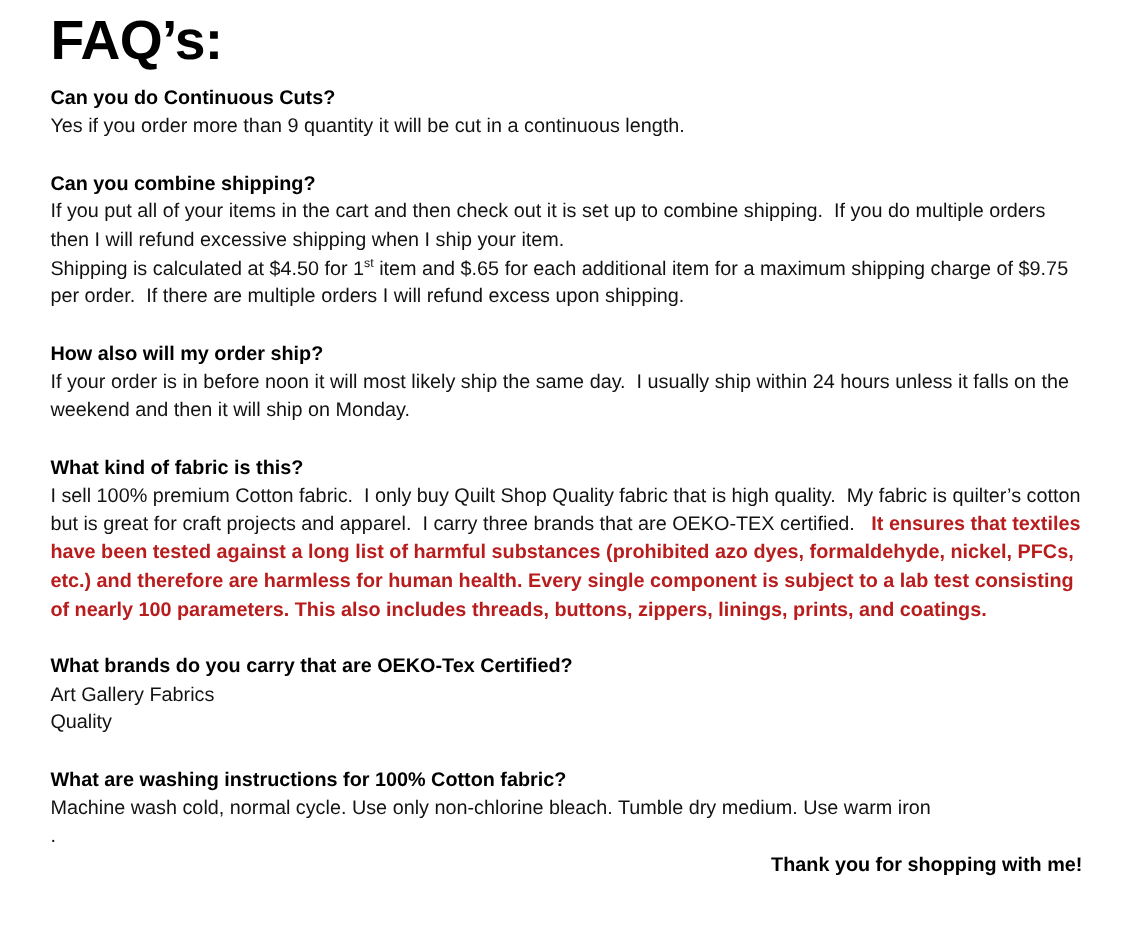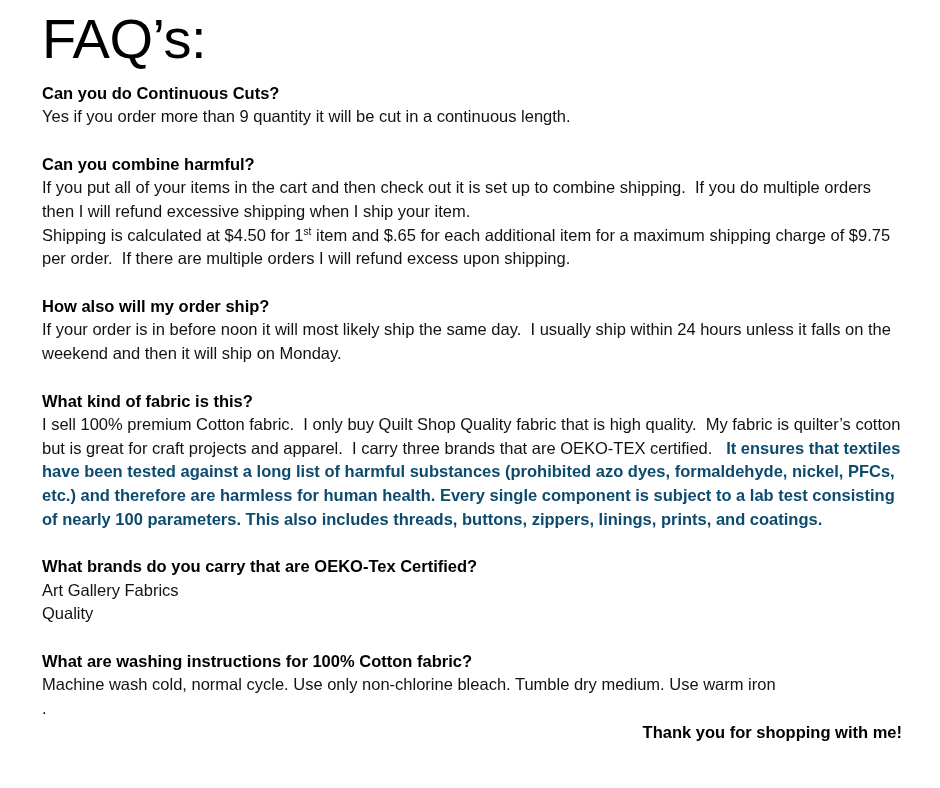--- a/index.html
+++ b/index.html
@@ -13,44 +13,44 @@
     color: #121212;
     font-family: "Liberation Sans", "DejaVu Sans", sans-serif;
     -webkit-font-smoothing: antialiased;
   }
   .doc {
     padding: 8px 38px 20px 42px;
     font-size: 16.5px;
     line-height: 23.6px;
   }
   .page-title {
-    font-size: 56px;
+    font-size: 46px;
     line-height: 1.1;
-    font-weight: 400;
+    font-weight: 700;
     letter-spacing: -0.5px;
     margin: 0 0 12px 0;
     color: #000000;
   }
   .faq {
     margin: 24px 0 0 0;
   }
   .faq:first-of-type {
     margin-top: 10px;
   }
   .q {
     margin: 0;
     font-weight: 700;
     color: #000000;
   }
   .a {
     margin: 0;
     white-space: pre-wrap;
   }
   .a strong {
-    color: #0c4a6e;
+    color: #b91c1c;
   }
   sup {
     font-size: 0.62em;
     line-height: 0;
   }
   .closing {
     margin: 0;
     font-weight: 700;
     color: #000000;
     text-align: right;
@@ -62,21 +62,21 @@
 <div class="doc">
 
   <h1 class="page-title">FAQ’s:</h1>
 
   <section class="faq">
     <p class="q">Can you do Continuous Cuts?</p>
     <p class="a">Yes if you order more than 9 quantity it will be cut in a continuous length.</p>
   </section>
 
   <section class="faq">
-    <p class="q">Can you combine harmful?</p>
+    <p class="q">Can you combine shipping?</p>
     <p class="a">If you put all of your items in the cart and then check out it is set up to combine shipping.  If you do multiple orders then I will refund excessive shipping when I ship your item.</p>
     <p class="a"><span>Shipping is calculated at $4.50 for 1</span><sup>st</sup><span> item and $.65 for each additional item for a maximum shipping charge of $9.75 per order.  If there are multiple orders I will refund excess upon shipping.</span></p>
   </section>
 
   <section class="faq">
     <p class="q">How also will my order ship?</p>
     <p class="a">If your order is in before noon it will most likely ship the same day.  I usually ship within 24 hours unless it falls on the weekend and then it will ship on Monday.</p>
   </section>
 
   <section class="faq">

